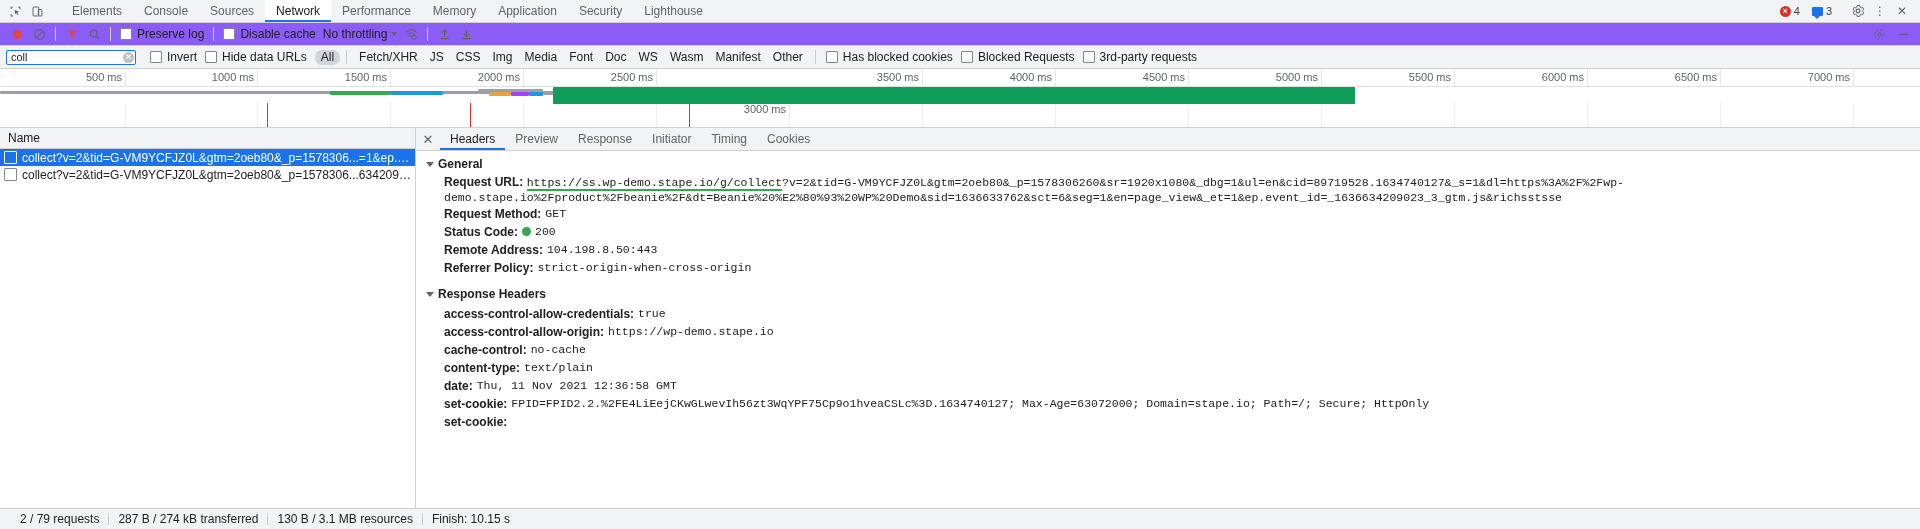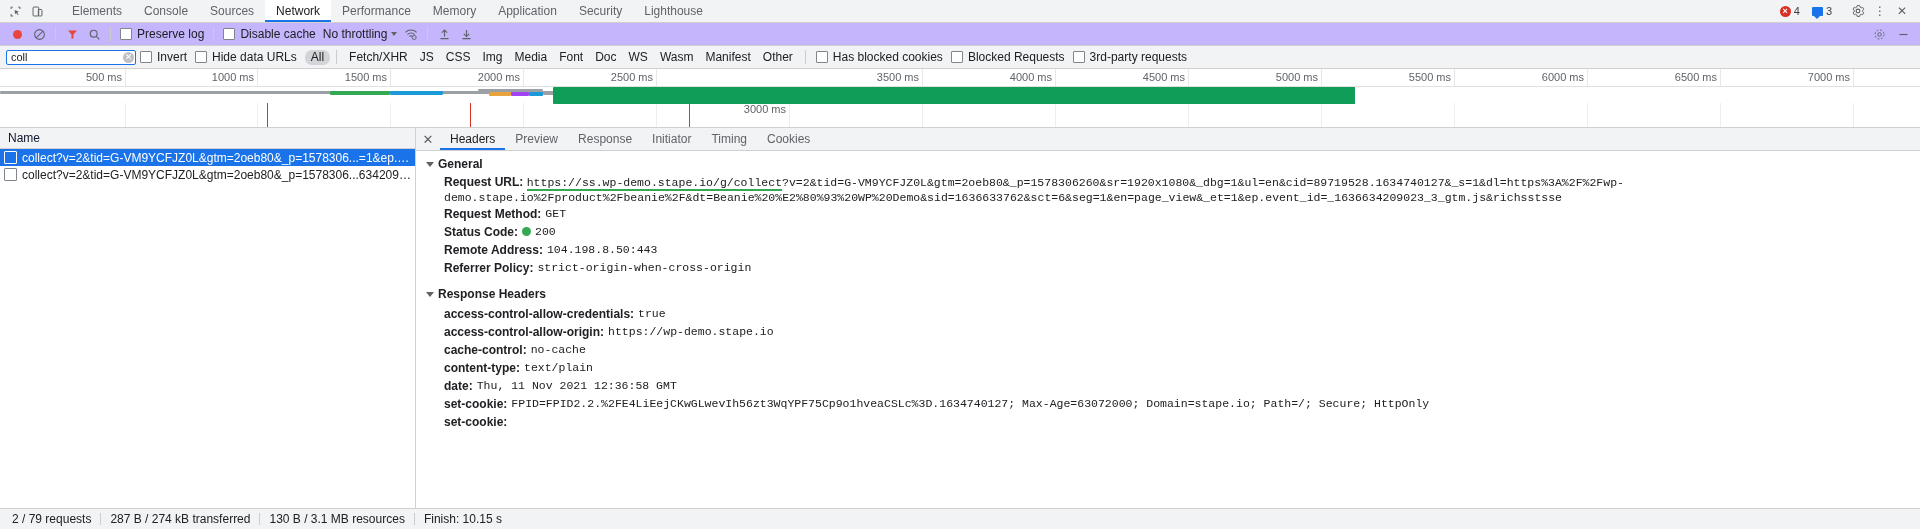--- a/index.html
+++ b/index.html
@@ -24,35 +24,35 @@
   .ts-right{margin-left:auto;display:flex;align-items:center;gap:2px;padding-right:8px;}
   .badge{display:flex;align-items:center;gap:3px;padding:1px 5px;border-radius:3px;font-size:11px;cursor:pointer;}
   .badge .dot-err{width:11px;height:11px;border-radius:50%;background:#d93025;color:#fff;font-size:9px;
      display:flex;align-items:center;justify-content:center;font-weight:bold;line-height:1;}
   .badge .msg-ic{width:11px;height:9px;background:#1a73e8;border-radius:1px;position:relative;}
   .badge .msg-ic:after{content:"";position:absolute;left:2px;bottom:-3px;border-left:3px solid transparent;border-right:3px solid transparent;border-top:3px solid #1a73e8;}
   .badge span{color:#3c4043;}
   .ts-btn{width:20px;height:20px;display:flex;align-items:center;justify-content:center;cursor:pointer;border-radius:2px;color:#5f6368;}
 
   
-  .toolbar{height:22px;min-height:22px;background:#c4b5fd;border-bottom:1px solid #d0d0d0;
+  .toolbar{height:22px;min-height:22px;background:#8b5cf6;border-bottom:1px solid #d0d0d0;
     display:flex;align-items:center;padding:0 6px;gap:0;}
   .tb-btn{width:22px;height:20px;display:flex;align-items:center;justify-content:center;cursor:pointer;border-radius:2px;}
   .tb-sep{width:1px;height:14px;background:#ccc;margin:0 5px;}
   .rec-dot{width:9px;height:9px;border-radius:50%;background:#e8453c;}
   .chk-wrap{display:flex;align-items:center;gap:5px;cursor:pointer;padding:0 4px;white-space:nowrap;}
   .chk{width:10px;height:10px;border:1px solid #80868b;background:#fff;border-radius:1px;flex:0 0 auto;}
   .chk-label{font-size:12px;color:#202124;}
   .throttle{display:flex;align-items:center;gap:4px;cursor:pointer;padding:0 3px;font-size:12px;color:#202124;white-space:nowrap;}
   .caret{width:0;height:0;border-left:3.5px solid transparent;border-right:3.5px solid transparent;border-top:4px solid #5f6368;}
 
   
   .filterbar{height:22px;min-height:22px;background:#f1f3f4;border-bottom:1px solid #d0d0d0;
     display:flex;align-items:center;padding:0 6px;}
-  .filter-input-wrap{position:relative;width:130px;height:15px;}
+  .filter-input-wrap{position:relative;width:130px;height:15px;margin-right:10px;}
   .filter-input{width:100%;height:15px;box-sizing:border-box;border:1px solid #1a73e8;border-radius:2px;
     padding:0 16px 0 4px;font-size:11px;font-family:inherit;color:#202124;outline:none;background:#fff;}
   .clear-x{position:absolute;right:2px;top:2px;width:11px;height:11px;border-radius:50%;background:#bdc1c6;
     color:#fff;font-size:9px;line-height:11px;text-align:center;cursor:pointer;}
   .ftype{padding:0 6px;font-size:12px;color:#202124;cursor:pointer;border-radius:7px;white-space:nowrap;line-height:15px;}
   .ftype.active{background:#d2d4d7;}
   .fb-sep{width:1px;height:14px;background:#ccc;margin:0 6px;}
 
   
   .overview{height:58px;min-height:58px;border-bottom:1px solid #d0d0d0;position:relative;background:#fff;overflow:hidden;}
@@ -90,21 +90,21 @@
   .kv{display:flex;font-size:12px;line-height:18px;padding-left:28px;align-items:flex-start;}
   .kv .k{font-weight:bold;color:#202124;white-space:nowrap;}
   .kv .v{color:#202124;margin-left:4px;word-break:break-all;}
   .mono{font-family:"Liberation Mono","DejaVu Sans Mono",monospace;font-size:11.5px;}
   .url-link{color:#202124;text-decoration:none;border-bottom:2px solid #34a853;}
   .url-wrap{padding-left:28px;font-size:12px;line-height:14px;}
   .status-dot{display:inline-block;width:9px;height:9px;border-radius:50%;background:#34a853;margin-right:4px;vertical-align:middle;}
 
   
   .footer{height:20px;min-height:20px;background:#f1f3f4;border-top:1px solid #d0d0d0;
-    display:flex;align-items:center;padding:0 12px;font-size:12px;color:#202124;gap:0;}
+    display:flex;align-items:center;padding:0 20px;font-size:12px;color:#202124;gap:0;}
   .ft-item{padding:0 9px;white-space:nowrap;}
   .ft-item:first-child{padding-left:0;}
   .ft-sep{width:1px;height:12px;background:#ccc;}
 </style>
 </head>
 <body>
 
 <div class="devtools">
 
   <div class="tabstrip">

